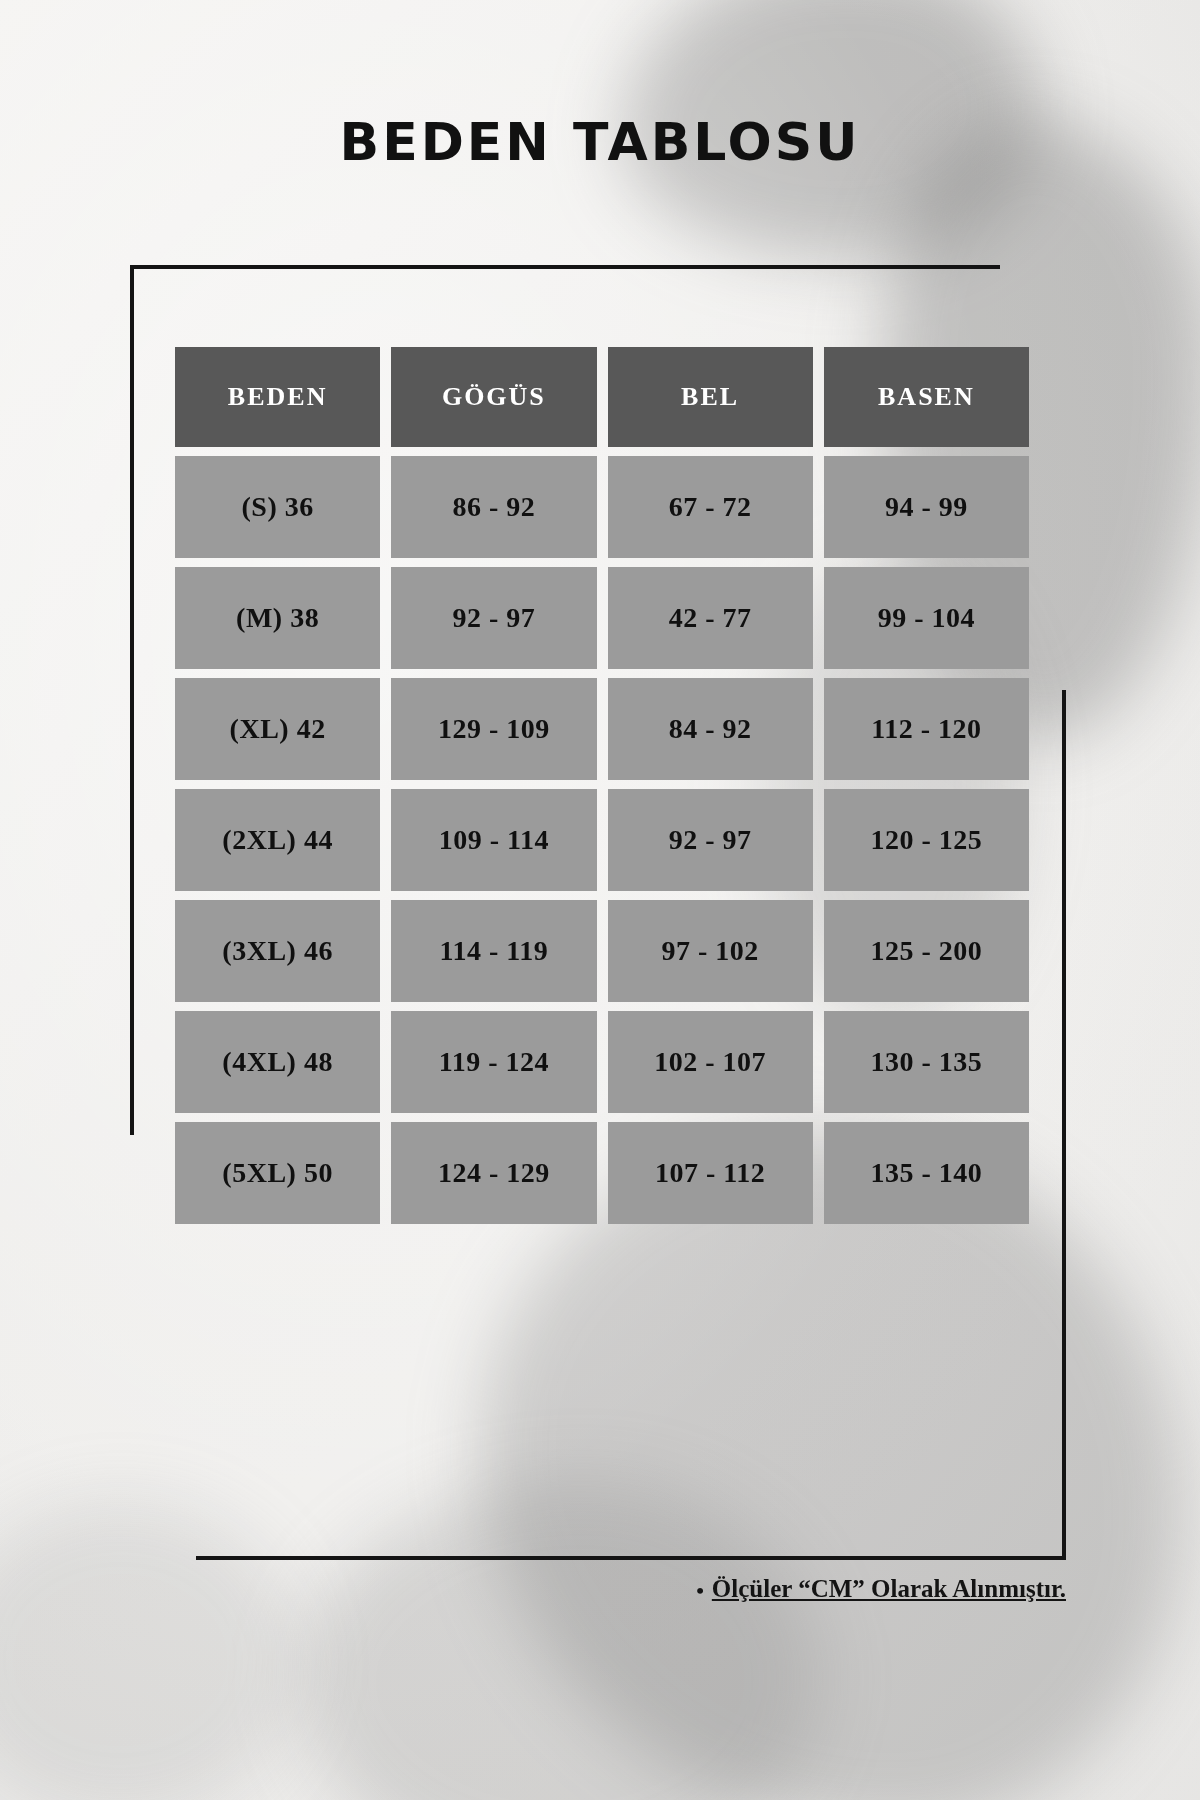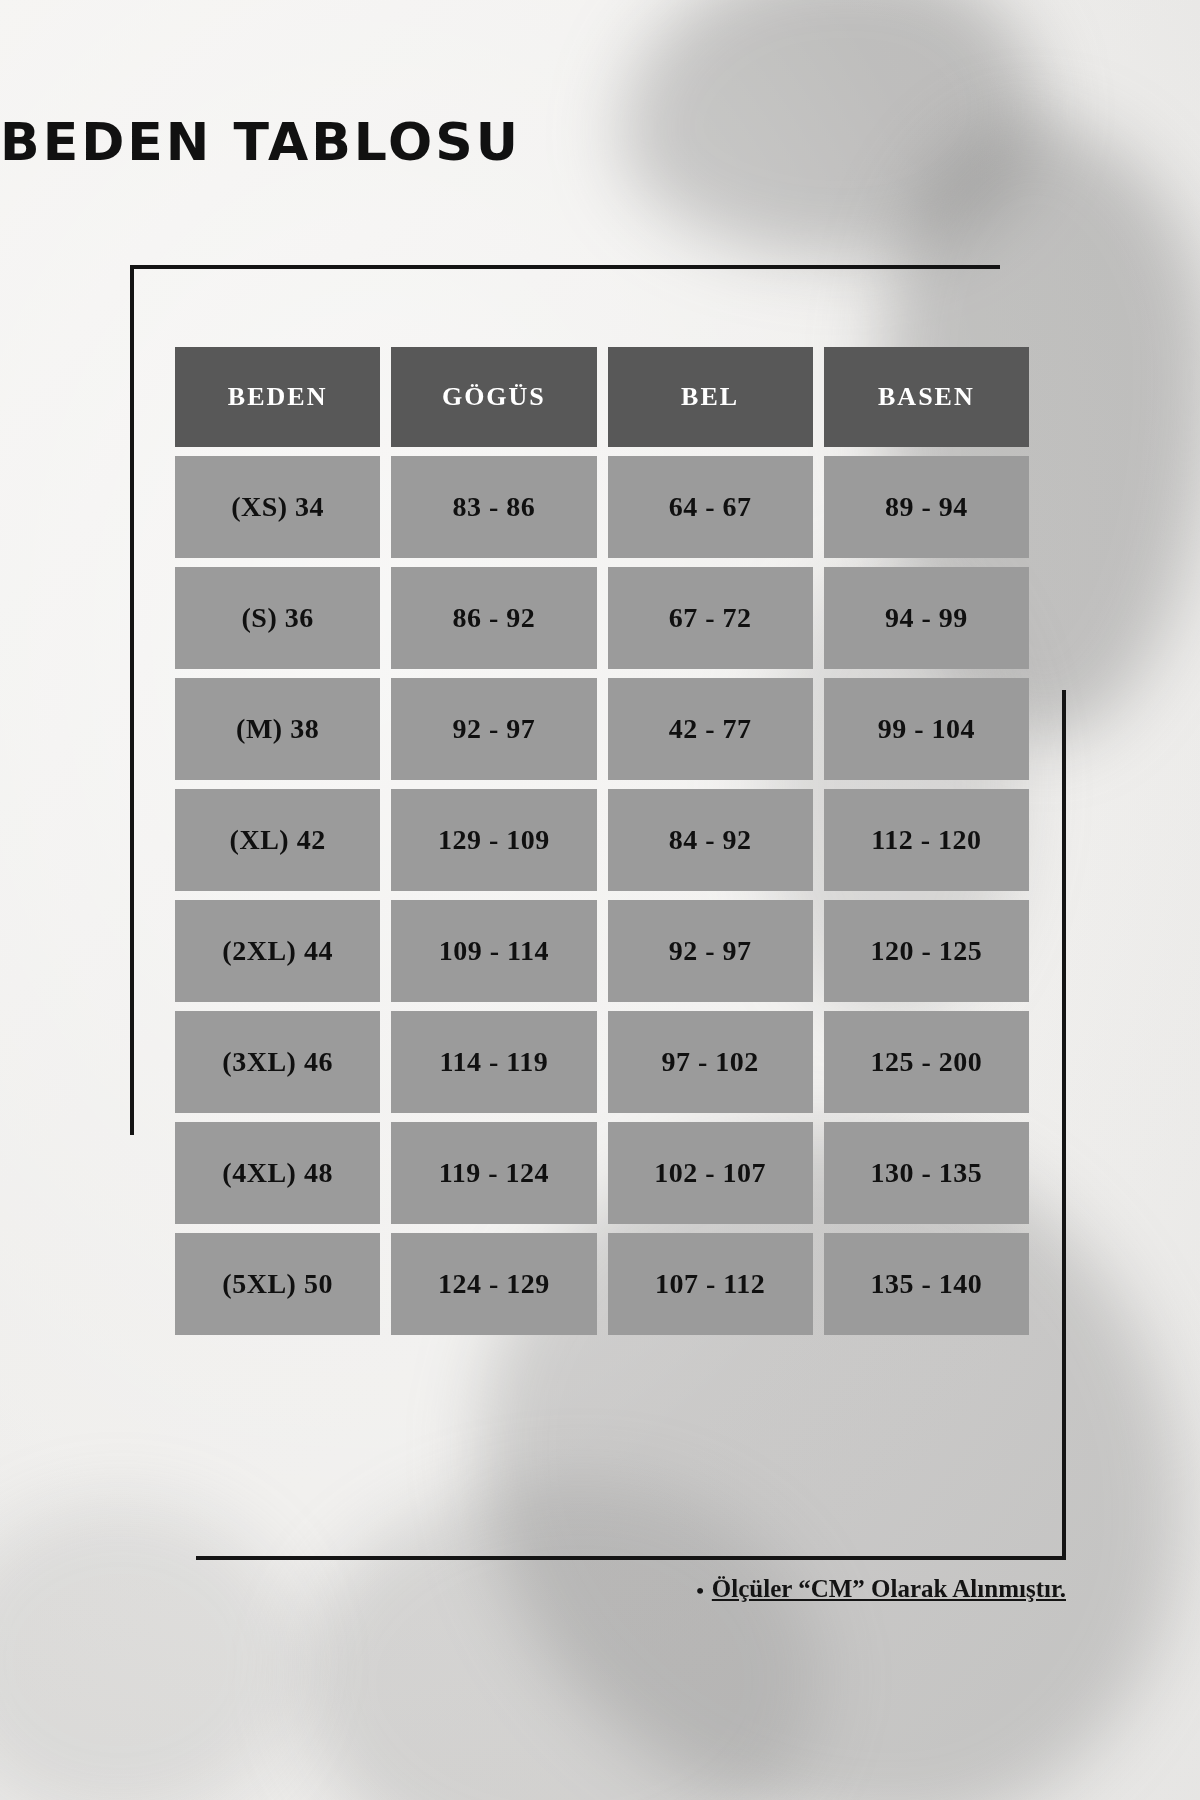--- a/index.html
+++ b/index.html
@@ -71,21 +71,21 @@
     inset: 0;
     background: radial-gradient(ellipse at 30% 35%, rgba(255,255,255,0.55) 0%, rgba(255,255,255,0.10) 55%, rgba(180,180,180,0.18) 100%);
     pointer-events: none;
   }
 
   .title {
     position: absolute;
     top: 112px;
     left: 0;
     width: 1200px;
-    text-align: left;
+    text-align: center;
     font-family: "DejaVu Sans", sans-serif;
     font-weight: bold;
     font-size: 52px;
     letter-spacing: 3px;
     color: #111111;
   }
 
   
   .line {
     position: absolute;
@@ -190,26 +190,20 @@
       <thead>
         <tr id="header-row">
             <th>BEDEN</th>
             <th>GÖGÜS</th>
             <th>BEL</th>
             <th>BASEN</th>
           </tr>
       </thead>
       <tbody id="body-rows">
           <tr>
-            <td>(XS) 34</td>
-            <td>83 - 86</td>
-            <td>64 - 67</td>
-            <td>89 - 94</td>
-          </tr>
-          <tr>
             <td>(S) 36</td>
             <td>86 - 92</td>
             <td>67 - 72</td>
             <td>94 - 99</td>
           </tr>
           <tr>
             <td>(M) 38</td>
             <td>92 - 97</td>
             <td>42 - 77</td>
             <td>99 - 104</td>

